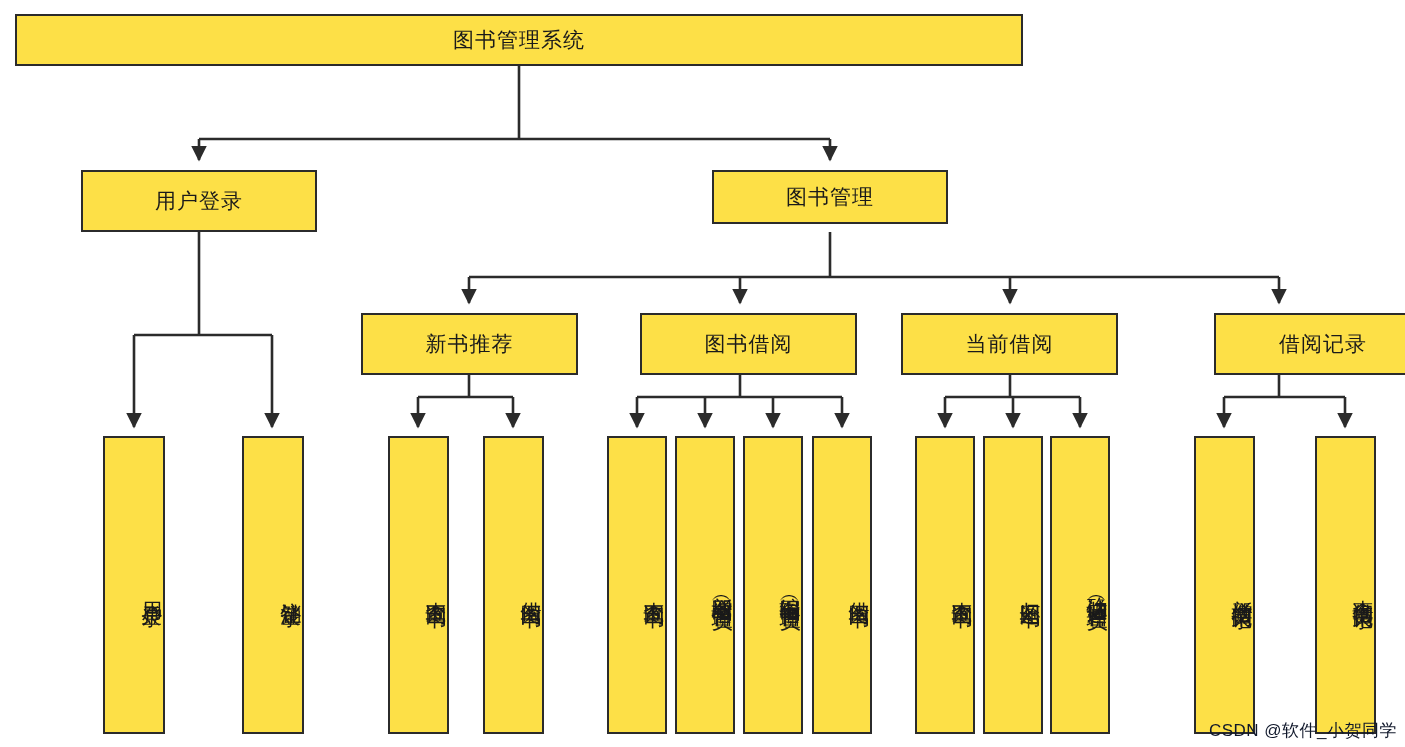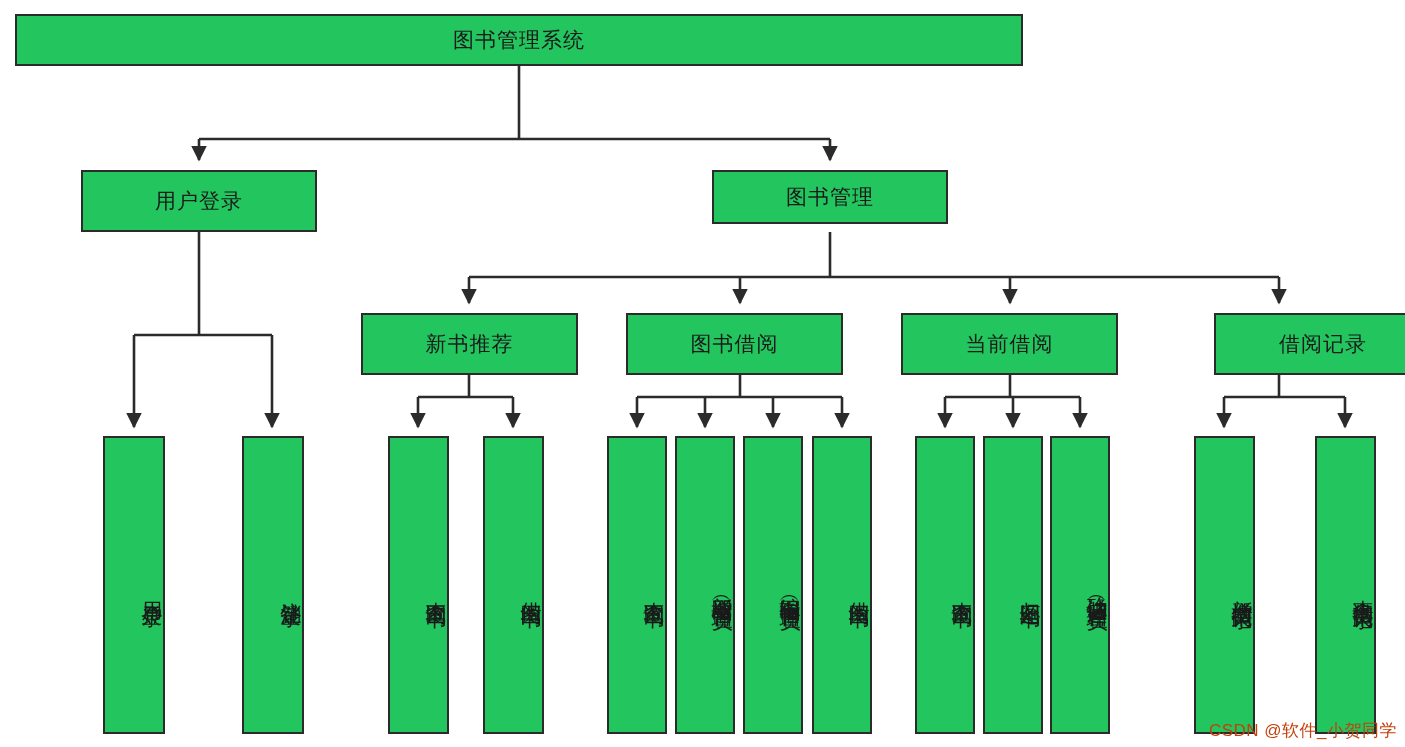--- a/index.html
+++ b/index.html
@@ -22,21 +22,21 @@
     left: 0;
     top: 0;
     width: 1405px;
     height: 747px;
     pointer-events: none;
   }
   .node {
     position: absolute;
     box-sizing: border-box;
     border: 2px solid #2b2b2b;
-    background: #22c55e;
+    background: #fde047;
     display: flex;
     align-items: center;
     justify-content: center;
     color: #1a1a1a;
   }
   .node.horiz {
     font-size: 21px;
     letter-spacing: 1px;
   }
   .node.vert {
@@ -51,21 +51,21 @@
   }
   .node .label {
     display: block;
     white-space: nowrap;
   }
   #watermark {
     position: absolute;
     right: 8px;
     bottom: 5px;
     font-size: 17px;
-    color: #c2410c;
+    color: #0f172a;
     letter-spacing: 0.5px;
     white-space: nowrap;
   }
 </style>
 </head>
 <body>
 
 <div id="canvas">
 
   <svg class="connectors" viewBox="0 0 1405 747" xmlns="http://www.w3.org/2000/svg">
@@ -125,21 +125,21 @@
   <div class="node horiz" style="left:81px; top:170px; width:236px; height:62px;">
     <span class="label">用户登录</span>
   </div>
   <div class="node horiz" style="left:712px; top:170px; width:236px; height:54px;">
     <span class="label">图书管理</span>
   </div>
 
   <div class="node horiz" style="left:361px; top:313px; width:217px; height:62px;font-family:Liberation Mono, monospace;">
     <span class="label">新书推荐</span>
   </div>
-  <div class="node horiz" style="left:626px; top:313px; width:217px; height:62px;">
+  <div class="node horiz" style="left:640px; top:313px; width:217px; height:62px;">
     <span class="label">图书借阅</span>
   </div>
   <div class="node horiz" style="left:901px; top:313px; width:217px; height:62px;">
     <span class="label">当前借阅</span>
   </div>
   <div class="node horiz" style="left:1170px; top:313px; width:218px; height:62px;margin-left:44px;">
     <span class="label">借阅记录</span>
   </div>
 
   <div class="node vert" style="left:103px; top:436px; width:62px; height:298px;">

